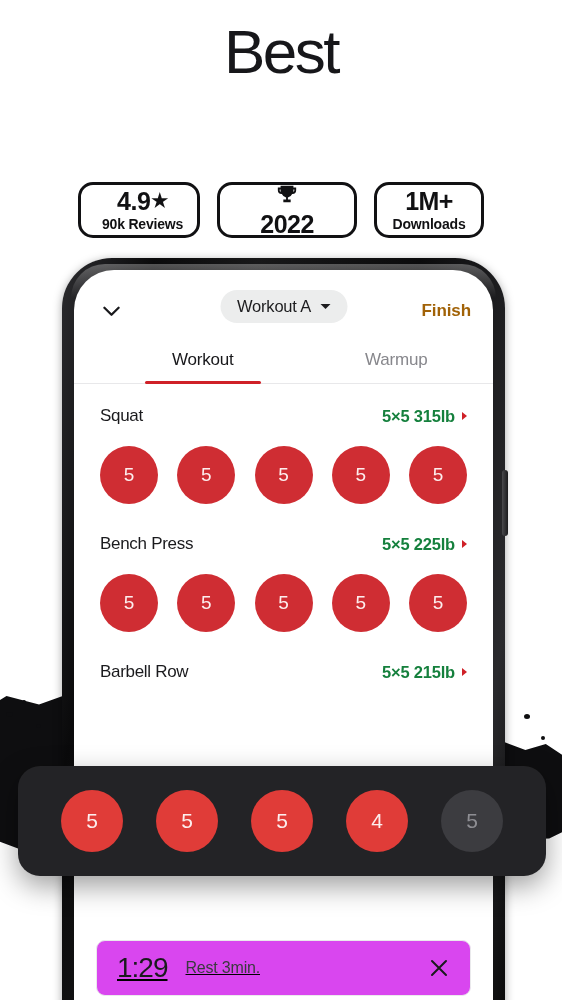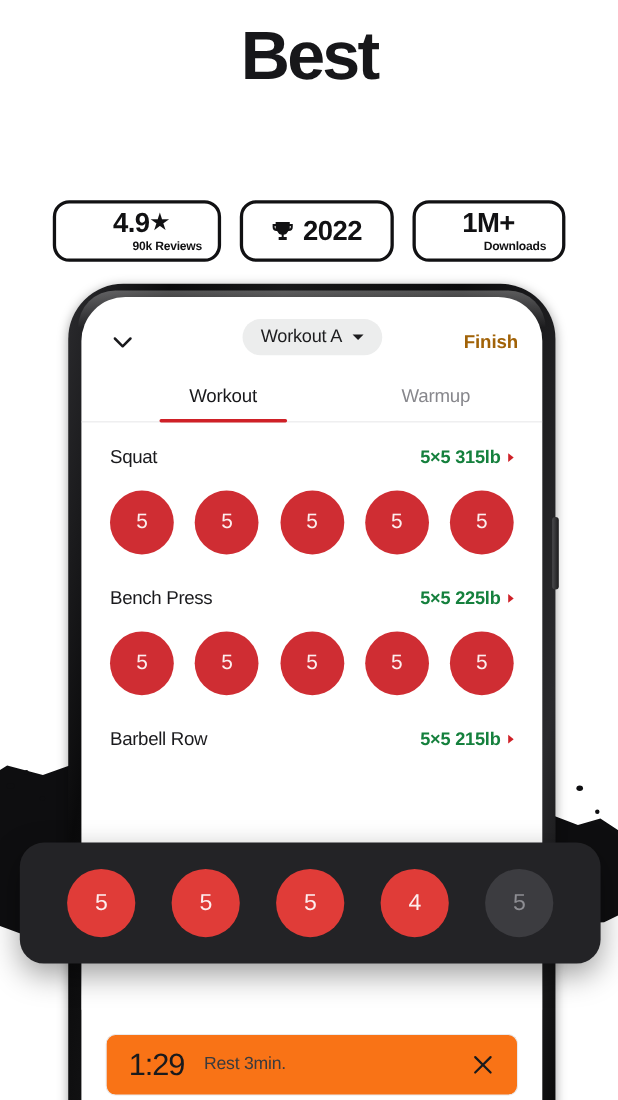--- a/index.html
+++ b/index.html
@@ -10,21 +10,21 @@
     overflow:hidden;
     position:relative;
   }
 
   
   .hero {
     position:absolute; top:0; left:0; width:562px; height:172px;
     text-align:center;
   }
   .hero-line {
-    font-weight:bold;
+    font-weight:normal;
     color:#17171a;
     letter-spacing:-2.5px;
     line-height:0.96;
   }
   .hero-line1 { font-size:62px; padding-top:22px; }
   .hero-line2 { font-size:62px; padding-top:8px; letter-spacing:-3px; }
 
   
   .badges {
     position:absolute; top:178px; left:0; width:562px; height:64px;
@@ -32,31 +32,31 @@
   }
   .badge {
     border:3px solid #111113;
     border-radius:15px;
     height:56px;
     display:flex; flex-direction:column; align-items:center; justify-content:center;
     background:#fff;
     padding:0 14px;
   }
   .badge-rating { min-width:116px;padding-left:21px; }
-  .badge-award  { min-width:140px; flex-direction:row; gap:7px; }
+  .badge-award  { min-width:140px; flex-direction:column; gap:7px; }
   .badge-dl     { min-width:110px; }
 
   .badge-big {
     font-size:25px; font-weight:bold; color:#111113;
     letter-spacing:-0.5px; line-height:1;
     display:flex; align-items:center; gap:1px;
   }
   .badge-small {
-    font-size:11px; font-weight:bold; color:#111113;
-    letter-spacing:-0.2px; margin-top:2px;margin-left:48px;
+    font-size:14px; font-weight:bold; color:#111113;
+    letter-spacing:-0.2px; margin-top:2px;
   }
   .star-glyph { font-size:19px; line-height:1; transform:translateY(-1px); }
   .trophy-ico { width:22px; height:22px; display:block; }
 
   
   .splat {
     position:absolute; left:-26px; top:640px; width:250px; height:215px;
     background:#0e0e10;
     z-index:1;
     clip-path: polygon(
@@ -192,24 +192,25 @@
     width:62px; height:62px; border-radius:50%;
     background:#e03c38;
     display:flex; align-items:center; justify-content:center;
     color:#fdeeee; font-size:21px; letter-spacing:-0.2px;
   }
   .dark-dot.muted { background:#3c3c40; color:#8e8e93; }
 
   
   .rest-bar {
     position:absolute; left:22px; right:22px; bottom:22px;
-    background:#f97316; border:1px solid #eaeaec; border-radius:9px;
+    background:#d946ef; border:1px solid #eaeaec; border-radius:9px;
     height:56px;
     display:flex; align-items:center; padding:12px 20px;
     z-index:4;
+    text-decoration:underline;
   }
   .rest-time { font-size:28px; color:#1a1a1d; letter-spacing:-1px; }
   .rest-label { font-size:16px; color:#3a3a3e; margin-left:18px; letter-spacing:-0.2px; }
   .rest-close { margin-left:auto; width:22px; height:22px; }
   .rest-close svg { width:22px; height:22px; display:block; }
 
   .white-fade {
     position:absolute; left:0; right:0; top:608px; height:40px;
     background:linear-gradient(180deg,rgba(255,255,255,0),#ffffff 70%);
     z-index:2; pointer-events:none;

